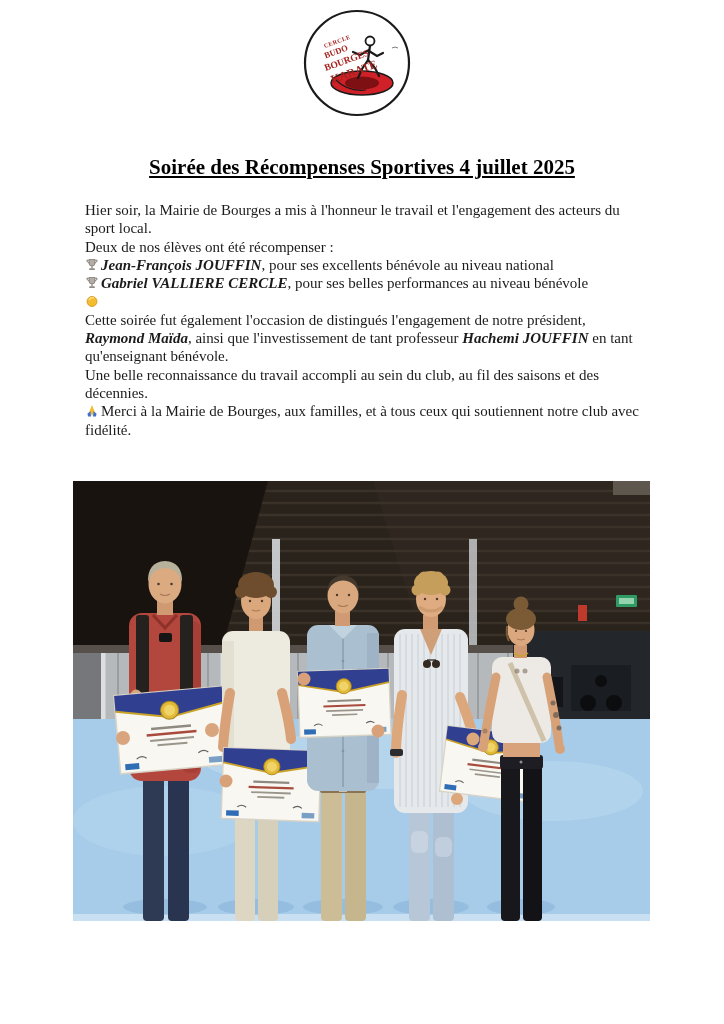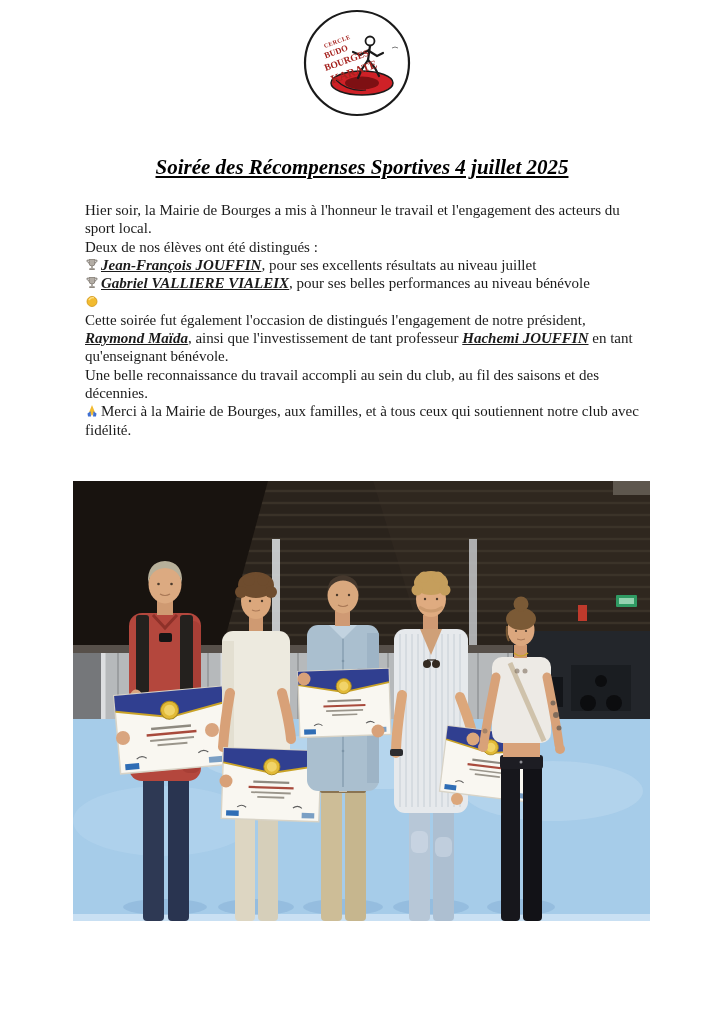--- a/index.html
+++ b/index.html
@@ -1,24 +1,24 @@
 <!DOCTYPE html>
 <html><head>
 <meta charset="utf-8">
 <style>
   html,body{margin:0;padding:0;background:#fff;}
   .page{position:relative;width:724px;height:1024px;background:#ffffff;overflow:hidden;
         font-family:"Liberation Serif",serif;color:#1b1b1b;}
   .logo-wrap{position:absolute;left:302px;top:8px;width:110px;height:110px;}
   .logo-wrap svg{width:100%;height:100%;display:block;}
   .title{position:absolute;left:0;top:155px;width:724px;text-align:center;
-         font-size:21px;font-weight:bold;font-style:italic;text-decoration:underline;color:#000;}
+         font-size:21px;font-weight:bold;text-decoration:underline;color:#000;}
   .body-text{position:absolute;left:85px;top:201px;width:558px;font-size:15px;line-height:18.3px;}
   .body-text p{margin:0;padding:0;}
-  b.nm{font-weight:bold;font-style:italic;text-decoration:underline;}
+  b.nm{font-weight:bold;font-style:italic;}
   .ic{display:inline-block;width:14px;height:14px;vertical-align:-2px;margin-right:2px;}
   .ic svg{width:100%;height:100%;display:block;}
   .photo{position:absolute;left:73px;top:481px;width:577px;height:440px;}
   .photo svg{width:100%;height:100%;display:block;}
 </style>
 </head>
 <body>
 
 <div class="page">
 
@@ -47,42 +47,42 @@
       </g>
     </svg>
   </div>
 
   <div class="title">
     <span>Soirée des Récompenses Sportives 4 juillet 2025</span>
   </div>
 
   <div class="body-text">
     <p><span>Hier soir, la Mairie de Bourges a mis à l'honneur le travail et l'engagement des acteurs du sport local.</span></p>
-    <p><span>Deux de nos élèves ont été distingués :</span></p>
+    <p><span>Deux de nos élèves ont été récompenser :</span></p>
 
     <p>
       <span class="ic">
         <svg viewBox="0 0 14 14">
           <path d="M4,1.5 h6 v3.5 a3,3 0 0 1 -6,0 Z" fill="#b3ada5" stroke="#756e66" stroke-width="0.7"></path>
           <path d="M3.8,2.2 H2 a2.2,2.2 0 0 0 2.3,2.6 M10.2,2.2 H12 a2.2,2.2 0 0 1 -2.3,2.6" fill="none" stroke="#756e66" stroke-width="0.9"></path>
           <rect x="6.1" y="8" width="1.8" height="2.2" fill="#a9a39b"></rect>
           <rect x="4.2" y="10.2" width="5.6" height="1.9" rx="0.5" fill="#8f8981"></rect>
         </svg>
-      </span><b class="nm">Jean-François JOUFFIN</b><span>, pour ses excellents résultats au niveau juillet</span>
+      </span><b class="nm">Jean-François JOUFFIN</b><span>, pour ses excellents bénévole au niveau national</span>
     </p>
 
     <p>
       <span class="ic">
         <svg viewBox="0 0 14 14">
           <path d="M4,1.5 h6 v3.5 a3,3 0 0 1 -6,0 Z" fill="#b3ada5" stroke="#756e66" stroke-width="0.7"></path>
           <path d="M3.8,2.2 H2 a2.2,2.2 0 0 0 2.3,2.6 M10.2,2.2 H12 a2.2,2.2 0 0 1 -2.3,2.6" fill="none" stroke="#756e66" stroke-width="0.9"></path>
           <rect x="6.1" y="8" width="1.8" height="2.2" fill="#a9a39b"></rect>
           <rect x="4.2" y="10.2" width="5.6" height="1.9" rx="0.5" fill="#8f8981"></rect>
         </svg>
-      </span><b class="nm">Gabriel VALLIERE VIALEIX</b><span>, pour ses belles performances au niveau bénévole</span>
+      </span><b class="nm">Gabriel VALLIERE CERCLE</b><span>, pour ses belles performances au niveau bénévole</span>
     </p>
 
     <p>
       <span class="ic">
         <svg viewBox="0 0 14 14">
           <circle cx="7" cy="7.5" r="5" fill="#f2bb30" stroke="#cf9413" stroke-width="0.8"></circle>
           <path d="M4.3,5.6 a4,4 0 0 1 4,-1.9" stroke="#ffe08a" stroke-width="1.4" fill="none" stroke-linecap="round"></path>
         </svg>
       </span>
     </p>

